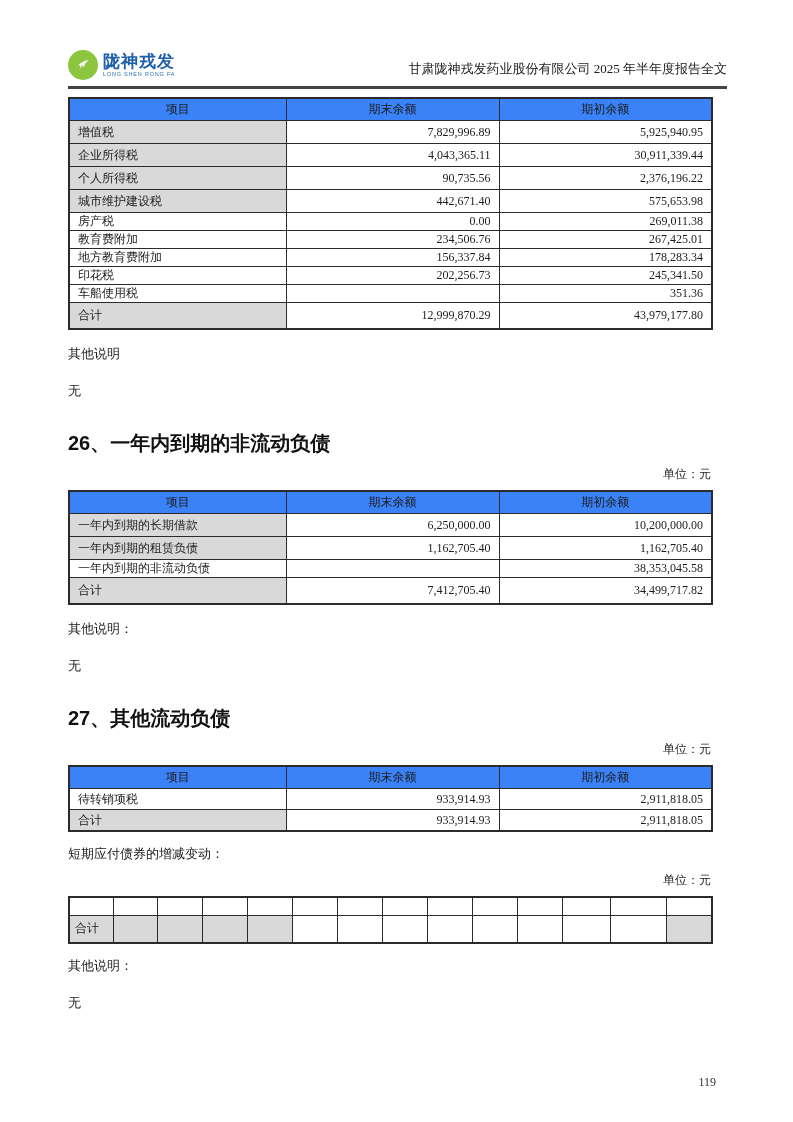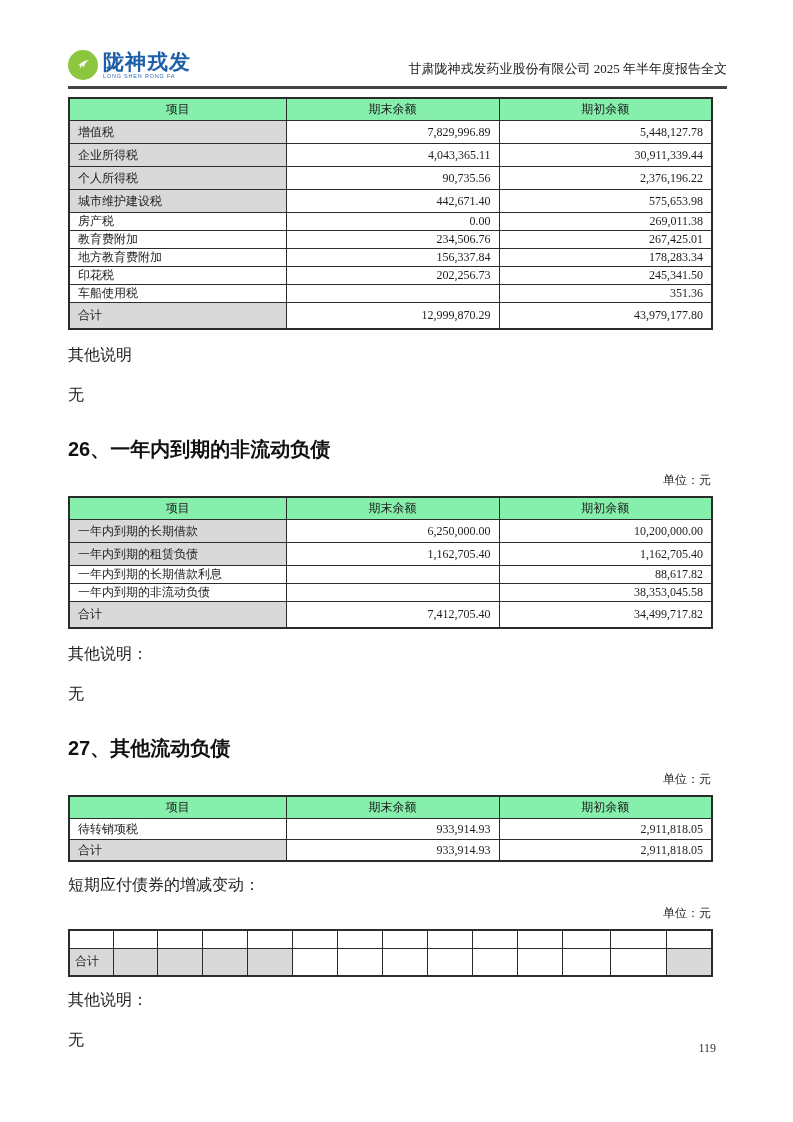--- a/index.html
+++ b/index.html
@@ -8,50 +8,50 @@
     font-family:"Liberation Serif","DejaVu Serif",serif;
     color:#1c1c1c; overflow:hidden;
   }
   
   .hdr { position:absolute; left:68px; top:44px; right:66px; height:40px; }
   .hdr-inner { display:flex; justify-content:space-between; align-items:flex-end; height:36px; }
   .logo { display:flex; align-items:center; gap:5px; }
   .logo-circle { width:30px; height:30px; border-radius:50%; background:#8CC63F; display:flex; align-items:center; justify-content:center; }
   .logo-circle svg { width:20px; height:20px; }
   .logo-text { display:flex; flex-direction:column; line-height:1; }
-  .logo-cn { font-family:"Liberation Sans","DejaVu Sans",sans-serif; font-weight:bold; font-size:21px; color:#1E5FA9; letter-spacing:1px; }
+  .logo-cn { font-family:"Liberation Sans","DejaVu Sans",sans-serif; font-weight:bold; font-size:17px; color:#1E5FA9; letter-spacing:1px; }
   .logo-en { font-family:"Liberation Sans","DejaVu Sans",sans-serif; font-size:5.5px; color:#2A6FB8; letter-spacing:0.8px; margin-top:2px; }
   .doc-title { font-size:13px; color:#222; padding-bottom:2px; }
   .hdr-rule { position:absolute; left:68px; right:66px; top:86px; height:2.5px; background:#444444; }
   
   .content { position:absolute; left:68px; top:97px; width:643px; }
   table { border-collapse:collapse; width:643px; table-layout:fixed; font-size:12px; border:2px solid #2b2b2b; }
   td, th { border:1px solid #2b2b2b; padding:0 8px; overflow:hidden; white-space:nowrap; }
-  th { background:#86efac; font-weight:normal; text-align:center; height:21px; }
+  th { background:#3b82f6; font-weight:normal; text-align:center; height:21px; }
   .c-gray { background:#D9D9D9; }
   .num { text-align:right; }
   .row-tall td { height:22px; }
   .row-short td { height:15px; }
   .row-mid td { height:20px; }
   .row-total td { height:25px; border-top:1.5px solid #2b2b2b; }
-  .note { font-size:16px; margin:0; }
+  .note { font-size:13px; margin:0; }
   .note-label { margin-top:15px; }
   .note-value { margin-top:19px; }
   .sec-heading { font-family:"Liberation Sans","DejaVu Sans",sans-serif; font-weight:bold; font-size:20px; color:#111; margin:30px 0 0 0; }
   .unit { font-size:12px; text-align:right; margin:9px 0 0 0; }
   .tbl-wrap { margin-top:7px; }
   
   .bond-table td, .bond-table th { padding:1px 2px; white-space:normal; text-align:center; line-height:1.3; }
   .bond-table th { height:68px; vertical-align:middle; }
   .bond-table .th-blank { background:#ffffff; }
   .bond-empty td { height:15px; }
   .bond-total td { height:24px; border-top:1.5px solid #2b2b2b; }
   .bond-total .cell-label { text-align:left; padding-left:5px; }
   
-  .page-num { position:absolute; top:1041px; right:77px; font-size:12px; color:#333;margin-left:42px; }
+  .page-num { position:absolute; top:1075px; right:77px; font-size:12px; color:#333;margin-left:42px; }
 </style>
 </head>
 <body>
 
 <div class="page">
 
   <div class="hdr">
     <div class="hdr-inner">
       <div class="logo">
         <div class="logo-circle">
@@ -79,21 +79,21 @@
         </colgroup>
       <tbody>
           <tr>
         <th>项目</th>
         <th>期末余额</th>
         <th>期初余额</th>
       </tr>
       <tr class="row-tall">
         <td class="c-gray">增值税</td>
         <td class="num">7,829,996.89</td>
-        <td class="num">5,448,127.78</td>
+        <td class="num">5,925,940.95</td>
       </tr>
       <tr class="row-tall">
         <td class="c-gray">企业所得税</td>
         <td class="num">4,043,365.11</td>
         <td class="num">30,911,339.44</td>
       </tr>
       <tr class="row-tall">
         <td class="c-gray">个人所得税</td>
         <td class="num">90,735.56</td>
         <td class="num">2,376,196.22</td>
@@ -157,25 +157,20 @@
         <td class="c-gray">一年内到期的长期借款</td>
         <td class="num">6,250,000.00</td>
         <td class="num">10,200,000.00</td>
       </tr>
       <tr class="row-tall">
         <td class="c-gray">一年内到期的租赁负债</td>
         <td class="num">1,162,705.40</td>
         <td class="num">1,162,705.40</td>
       </tr>
       <tr class="row-short">
-        <td>一年内到期的长期借款利息</td>
-        <td class="num"></td>
-        <td class="num">88,617.82</td>
-      </tr>
-      <tr class="row-short">
         <td>一年内到期的非流动负债</td>
         <td class="num"></td>
         <td class="num">38,353,045.58</td>
       </tr>
       <tr class="row-total">
         <td class="c-gray">合计</td>
         <td class="num">7,412,705.40</td>
         <td class="num">34,499,717.82</td>
       </tr>
     </tbody>

